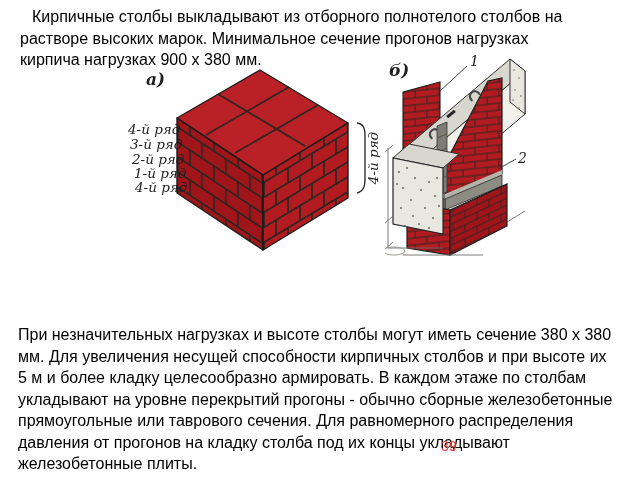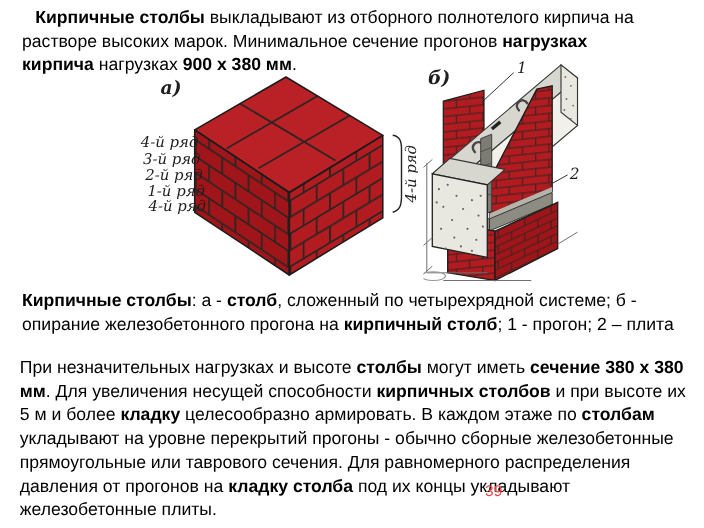--- a/index.html
+++ b/index.html
@@ -1,38 +1,38 @@
 <!DOCTYPE html>
 <html style="--brick_red: #b21b20; --brick_red_dark: #a01519; --brick_red_top: #ba2126; --joint_dark: #2e2422; --beam_top: #d7d6cf; --beam_side: #f1f0ea; --beam_end: #e9e8e0; --plate_gray: #8d8c83; --plate_gray_top: #b5b4aa; --strip_gray: #7d7c74; --outline: #1c1c1c;"><head>
 <meta charset="utf-8">
 <style>
   html,body{margin:0;padding:0;background:#fff;}
   .slide{position:relative;width:640px;height:480px;background:#fff;overflow:hidden;
          font-family:"Liberation Sans",sans-serif;color:#000;}
   .para{position:absolute;margin:0;font-size:16px;line-height:21.5px;white-space:nowrap;}
-  .para .b{font-weight:bold;}
+  .para .b{font-weight:normal;}
   .p1{left:20px;top:6px;text-indent:12px;}
   .cap{left:20px;top:263px;}
   .p2{left:18px;top:324px;}
   .pagenum{position:absolute;left:441px;top:438px;font-size:14px;color:#ef4444;}
   .figa{position:absolute;left:108px;top:66px;width:272px;height:196px;}
   .figb{position:absolute;left:385px;top:52px;width:255px;height:210px;}
   .hand{font-family:"DejaVu Serif",serif;font-style:italic;fill:#1d1d1d;}
   .lblA{font-size:17px;font-weight:bold;}
   .lblRow{font-size:13.5px;}
   .lblNum{font-size:14px;}
   .edge{fill:none;stroke:var(--outline);stroke-width:1.4;stroke-linejoin:round;}
   .thinln{stroke:#6e6e6e;stroke-width:0.9;fill:none;}
 </style>
 </head>
 <body>
 
 <div class="slide">
 
-  <p class="para p1"><span class="b">Кирпичные столбы</span><span> выкладывают из отборного полнотелого кирпича на</span><br><span>растворе высоких марок. Минимальное сечение прогонов </span><span class="b">нагрузках</span><br><span class="b">кирпича</span><span> нагрузках </span><span class="b">900 х 380 мм</span><span>.</span></p>
+  <p class="para p1"><span class="b">Кирпичные столбы</span><span> выкладывают из отборного полнотелого столбов на</span><br><span>растворе высоких марок. Минимальное сечение прогонов </span><span class="b">нагрузках</span><br><span class="b">кирпича</span><span> нагрузках </span><span class="b">900 х 380 мм</span><span>.</span></p>
 
   <svg class="figa" viewBox="0 0 272 196">
     <defs>
       <pattern id="paL" width="48" height="30" patternUnits="userSpaceOnUse" patternTransform="skewY(33.5)">
         <rect width="48" height="30" style="fill:var(--brick_red_dark)"></rect>
         <path d="M0,0H48 M0,15H48 M0,30H48" style="stroke:var(--joint_dark)" stroke-width="1.8" fill="none"></path>
         <path d="M10,0V15 M34,0V15 M22,15V30 M46,15V30" style="stroke:var(--joint_dark)" stroke-width="1.6" fill="none"></path>
       </pattern>
       <pattern id="paR" width="48" height="30" patternUnits="userSpaceOnUse" patternTransform="skewY(-31)">
         <rect width="48" height="30" style="fill:var(--brick_red)"></rect>
@@ -155,18 +155,17 @@
       <line x1="122" y1="170" x2="140" y2="159"></line>
     </g>
     <ellipse cx="9" cy="199" rx="11" ry="4" fill="none" stroke="#9a9a94" stroke-width="1"></ellipse>
 
     <line x1="82" y1="14" x2="54" y2="40" stroke="#333" stroke-width="0.9"></line>
     <text class="hand lblNum" x="85" y="14">1</text>
     <line x1="131" y1="107" x2="113" y2="117" stroke="#333" stroke-width="0.9"></line>
     <text class="hand lblNum" x="133" y="111">2</text>
   </svg>
 
-  <p class="para cap"><span class="b">Кирпичные столбы</span><span>: а - </span><span class="b">столб</span><span>, сложенный по четырехрядной системе; б -</span><br><span>опирание железобетонного прогона на </span><span class="b">кирпичный столб</span><span>; 1 - прогон; 2 – плита</span></p>
 
   <p class="para p2"><span>При незначительных нагрузках и высоте </span><span class="b">столбы</span><span> могут иметь </span><span class="b">сечение 380 х 380</span><br><span class="b">мм</span><span>. Для увеличения несущей способности </span><span class="b">кирпичных столбов</span><span> и при высоте их</span><br><span>5 м и более </span><span class="b">кладку</span><span> целесообразно армировать. В каждом этаже по </span><span class="b">столбам</span><br><span>укладывают на уровне перекрытий прогоны - обычно сборные железобетонные</span><br><span>прямоугольные или таврового сечения. Для равномерного распределения</span><br><span>давления от прогонов на </span><span class="b">кладку столба</span><span> под их концы укладывают</span><br><span>железобетонные плиты.</span></p>
 
   <div class="pagenum">39</div>
 </div>
 
 </body></html>

